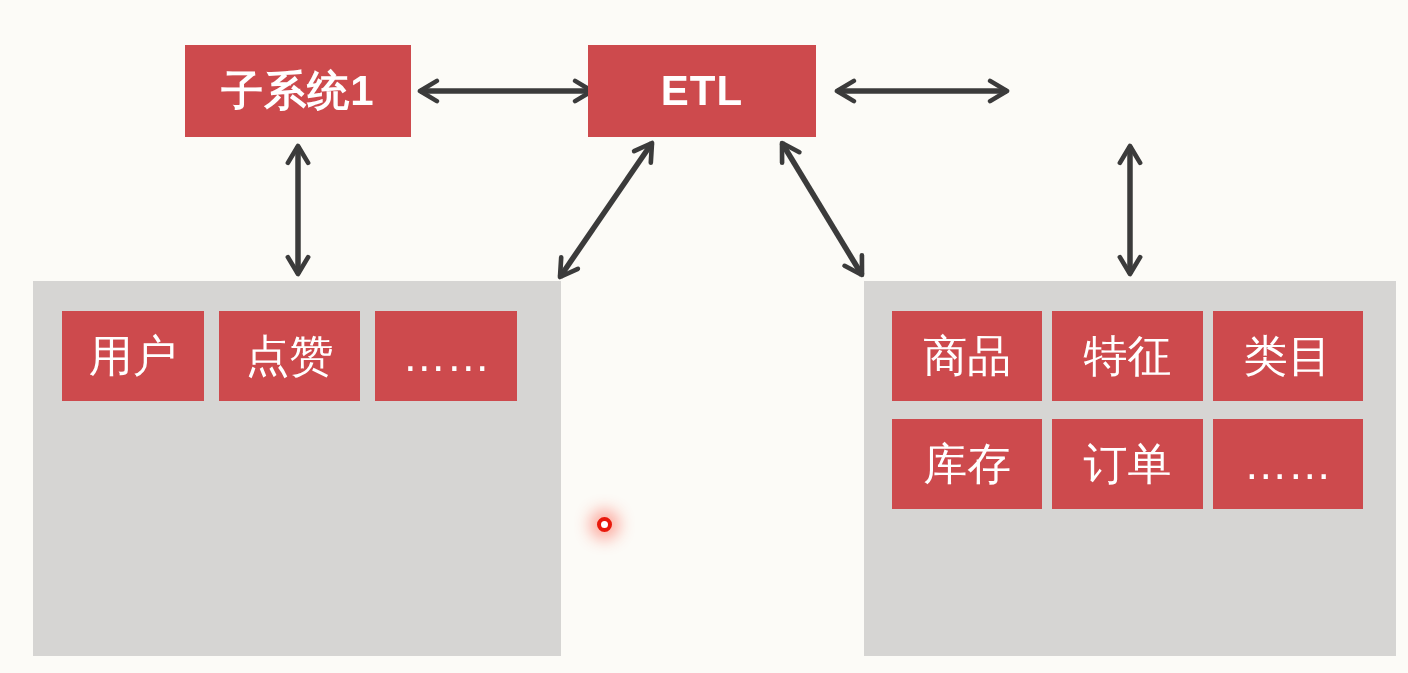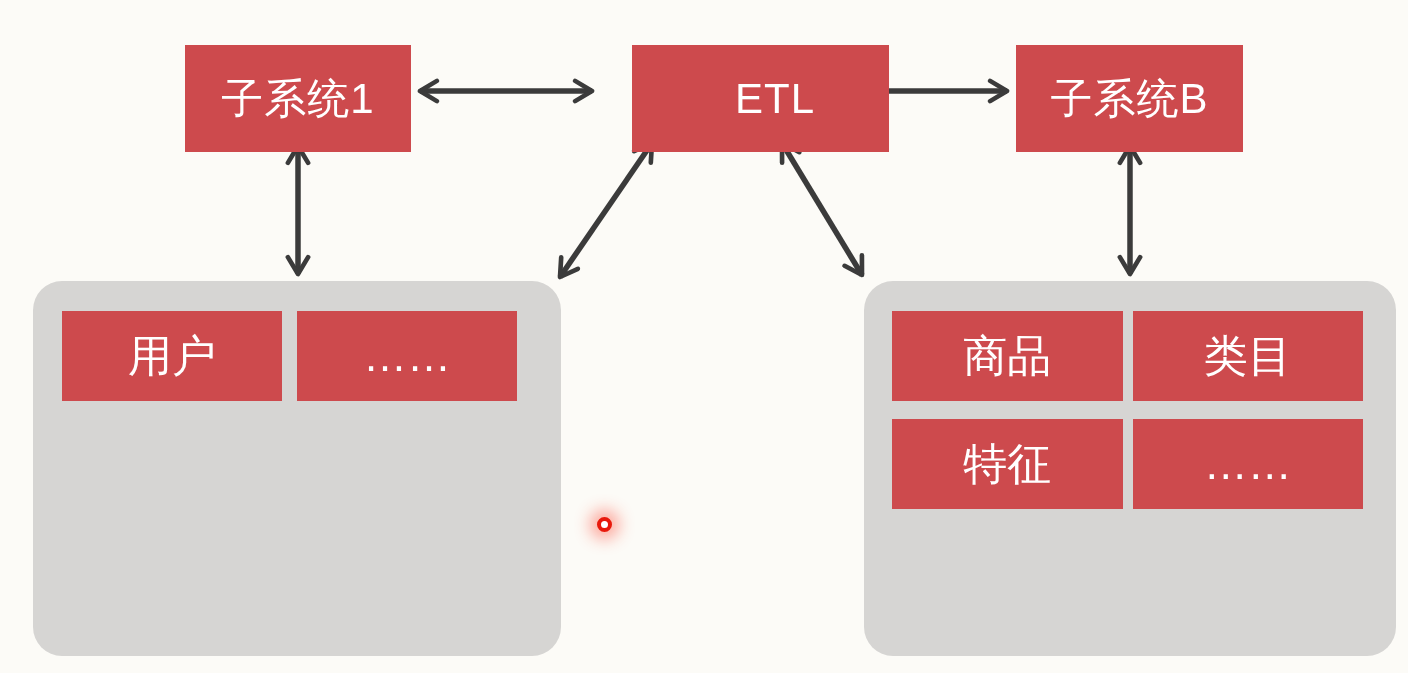--- a/index.html
+++ b/index.html
@@ -13,45 +13,45 @@
   .canvas {
     position: relative;
     width: 1408px;
     height: 673px;
     background: #fcfbf7;
     overflow: hidden;
   }
   .node {
     position: absolute;
     top: 45px;
-    height: 107px;
+    height: 92px;
     background: #cd4a4d;
     color: #ffffff;
     display: flex;
     align-items: center;
     justify-content: center;
     font-size: 42px;
     letter-spacing: 1px;
     white-space: nowrap;
+    font-weight: bold;
   }
   .node-subsystem1 { left: 185px; width: 226px; }
-  .node-etl        { left: 632px; width: 228px; padding-left: 29px; }
+  .node-etl        { left: 588px; width: 228px; }
   .node-subsystemB { left: 1016px; width: 227px; }
 
   .group {
     position: absolute;
     top: 281px;
     height: 375px;
     background: #d6d5d3;
     box-sizing: border-box;
     display: grid;
-    grid-template-columns: 1fr 1fr;
+    grid-template-columns: 1fr 1fr 1fr;
     grid-template-rows: 90px 90px 90px;
     row-gap: 18px;
-    border-radius: 29px;
   }
   .group-left {
     left: 33px;
     width: 528px;
     padding: 30px 44px 39px 29px;
     column-gap: 15px;
   }
   .group-right {
     left: 864px;
     width: 532px;
@@ -103,29 +103,31 @@
       <line x1="837" y1="91" x2="1007" y2="91" marker-start="url(#head)" marker-end="url(#head)"></line>
       <line x1="298" y1="146" x2="298" y2="274" marker-start="url(#head)" marker-end="url(#head)"></line>
       <line x1="1130" y1="146" x2="1130" y2="274" marker-start="url(#head)" marker-end="url(#head)"></line>
       <line x1="652" y1="143" x2="560" y2="277" marker-start="url(#head)" marker-end="url(#head)"></line>
       <line x1="782" y1="143" x2="862" y2="275" marker-start="url(#head)" marker-end="url(#head)"></line>
     </g>
   </svg>
 
   <div class="node node-subsystem1">子系统1</div>
   <div class="node node-etl">ETL</div>
-  <div class="node node-subsystemB">子系统B</div>
 
   <div class="group group-left">
     <div class="tile">用户</div>
+    <div class="tile">点赞</div>
     <div class="tile">……</div>
   </div>
 
   <div class="group group-right">
     <div class="tile">商品</div>
+    <div class="tile">特征</div>
     <div class="tile">类目</div>
-    <div class="tile">特征</div>
+    <div class="tile">库存</div>
+    <div class="tile">订单</div>
     <div class="tile">……</div>
   </div>
 
   <div class="laser-dot"></div>
 
 </div>
 
 </body></html>

